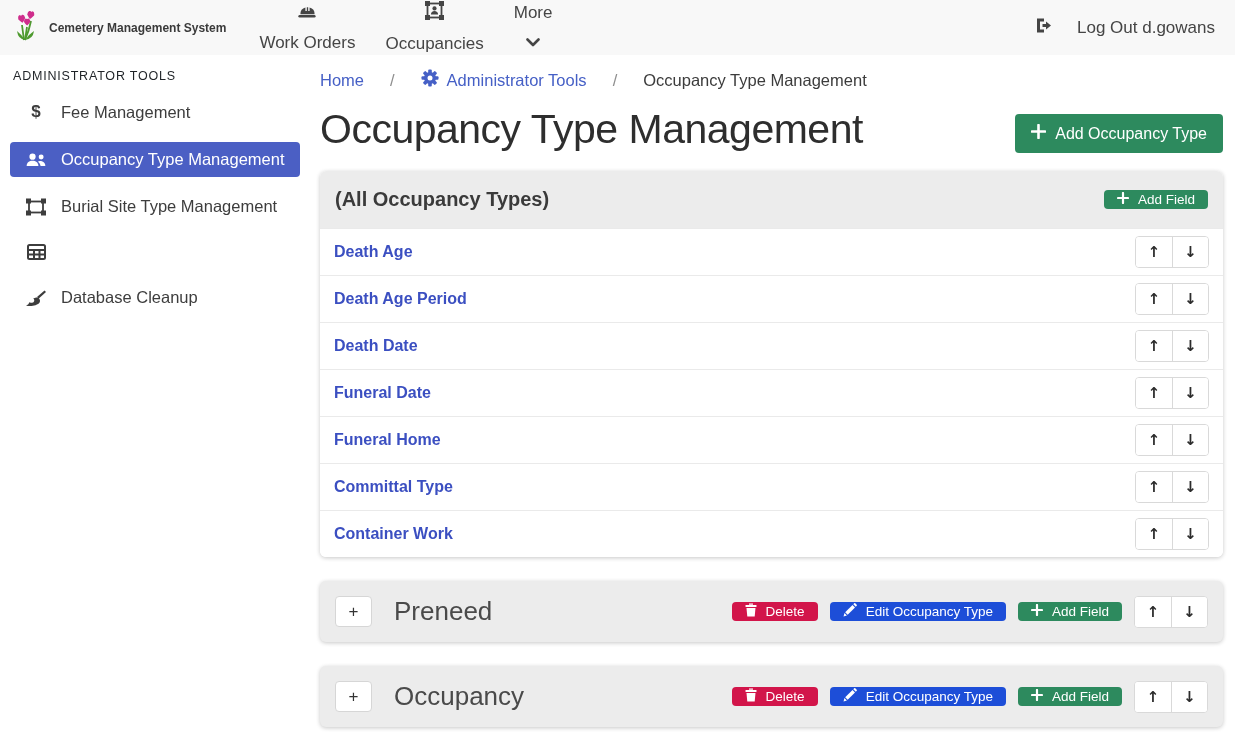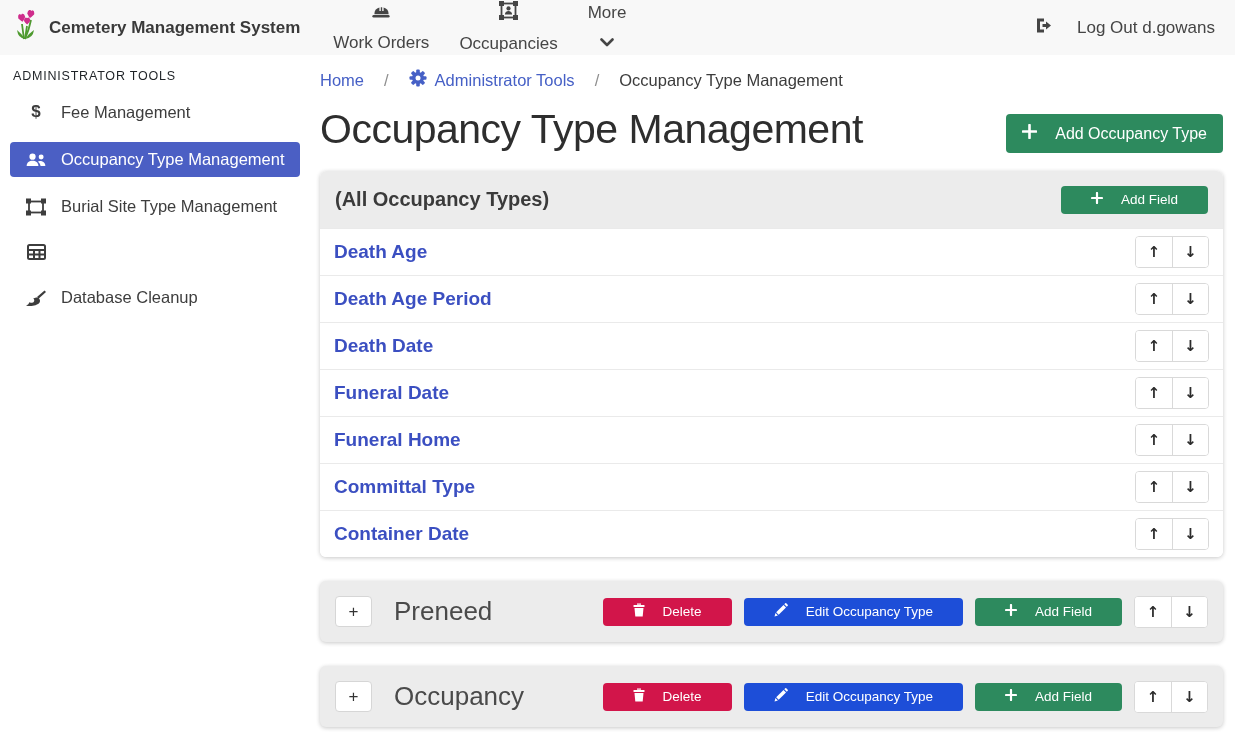--- a/index.html
+++ b/index.html
@@ -3,21 +3,21 @@
 <meta charset="utf-8">
 <style>
   * { margin:0; padding:0; box-sizing:border-box; }
   html,body { width:1235px; height:738px; overflow:hidden; background:#fff;
     font-family:"Liberation Sans","DejaVu Sans",sans-serif; color:#333; }
 
   
   .navbar { height:55px; background:#f8f8f8; display:flex; align-items:center;
     padding:0 14px; }
   .brand { display:flex; align-items:center; gap:9px; font-weight:700;
-    font-size:17px; color:#3a3a3a; cursor:pointer; }
+    font-size:12px; color:#3a3a3a; cursor:pointer; }
   .nav-links { display:flex; align-items:center; margin-left:18px; }
   .nav-link { display:flex; align-items:center; gap:9px; padding:8px 15px;
     font-size:17px; color:#454545; cursor:pointer;flex-direction:column; }
   .nav-link svg { flex:0 0 auto; }
   .spacer { flex:1; }
   .logout { display:flex; align-items:center; gap:23px; font-size:17px;
     color:#454545; cursor:pointer; padding:8px 6px; }
 
   
   .layout { display:flex; height:683px; }
@@ -28,52 +28,52 @@
     padding:8px 14px; border-radius:4px; font-size:16.5px; color:#3d3d3d;
     cursor:pointer; }
   .side-item .sicon { width:24px; display:flex; justify-content:center;
     color:#3d3d3d; font-weight:700; font-size:17px; }
   .side-item.active { background:#4b5fc4; color:#fff; }
   .side-item.active .sicon { color:#fff; }
 
   .main { flex:1; padding:12px 12px 0 10px; }
 
   
-  .breadcrumb { display:flex; align-items:center; gap:20px; font-size:16.5px;
+  .breadcrumb { display:flex; align-items:center; gap:26px; font-size:16.5px;
     padding:2px 0 0 0; }
   .crumb-link { color:#4660c6; text-decoration:none; display:flex;
     align-items:center; gap:8px; cursor:pointer; }
   .crumb-sep { color:#8f8f8f; }
   .crumb-current { color:#3c3c3c; }
 
   
   .title-row { display:flex; align-items:flex-start; justify-content:space-between;
     margin-top:15px; }
   h1 { font-size:41px; font-weight:400; color:#2e2e2e; letter-spacing:-.5px; }
 
   .btn { border:none; border-radius:4px; display:inline-flex; align-items:center;
-    gap:18px; color:#fff; cursor:pointer;
+    gap:9px; color:#fff; cursor:pointer;
     font-family:"Liberation Sans","DejaVu Sans",sans-serif; }
   .btn-green { background:#2d8a5e; }
   .btn-teal { background:#1d4ed8; }
   .btn-red { background:#d2154a; }
   .btn-lg { padding:10px 16px; font-size:16px; margin-top:8px; }
-  .btn-sm { padding:8px 30px; font-size:13.5px; height:28px; }
+  .btn-sm { padding:8px 13px; font-size:13.5px; height:19px; }
 
   
   .card { margin-top:18px; border-radius:6px; background:#fff;
     box-shadow:0 1px 4px rgba(0,0,0,.22); overflow:hidden; }
   .card-header { background:#ececec; height:57px; display:flex;
     align-items:center; justify-content:space-between; padding:0 15px; }
   .card-title { font-size:20px; font-weight:700; color:#3a3a3a;text-align:right; }
   .field-row { height:47px; display:flex; align-items:center;
     justify-content:space-between; padding:0 14px; border-top:1px solid #eaeaea;
     background:#fff; }
   .field-row:first-of-type { border-top:none; }
-  .field-link { font-size:19px; font-weight:700; color:#3b4fc1;
+  .field-link { font-size:16px; font-weight:700; color:#3b4fc1;
     text-decoration:none; cursor:pointer; }
 
   .arrow-group { display:inline-flex; border-radius:4px; overflow:hidden;
     border:1px solid #d9d9d9; background:#fff; }
   .arrow-btn { width:36px; height:30px; background:#fff; border:none;
     border-left:1px solid #d9d9d9; font-size:15px; font-weight:600; color:#2c2c2c;
     display:flex; align-items:center; justify-content:center; cursor:pointer;
     font-family:"DejaVu Sans",sans-serif; }
   .arrow-btn:first-child { border-left:none; }
 
@@ -308,21 +308,21 @@
         </div>
       </div>
       <div class="field-row">
         <a class="field-link">Committal Type</a>
         <div class="arrow-group">
           <button class="arrow-btn">↑</button>
           <button class="arrow-btn">↓</button>
         </div>
       </div>
       <div class="field-row">
-        <a class="field-link">Container Date</a>
+        <a class="field-link">Container Work</a>
         <div class="arrow-group">
           <button class="arrow-btn">↑</button>
           <button class="arrow-btn">↓</button>
         </div>
       </div>
     </div>
 
     <div class="section-card">
       <button class="expand-btn">+</button>
       <span class="section-title">Preneed</span>

